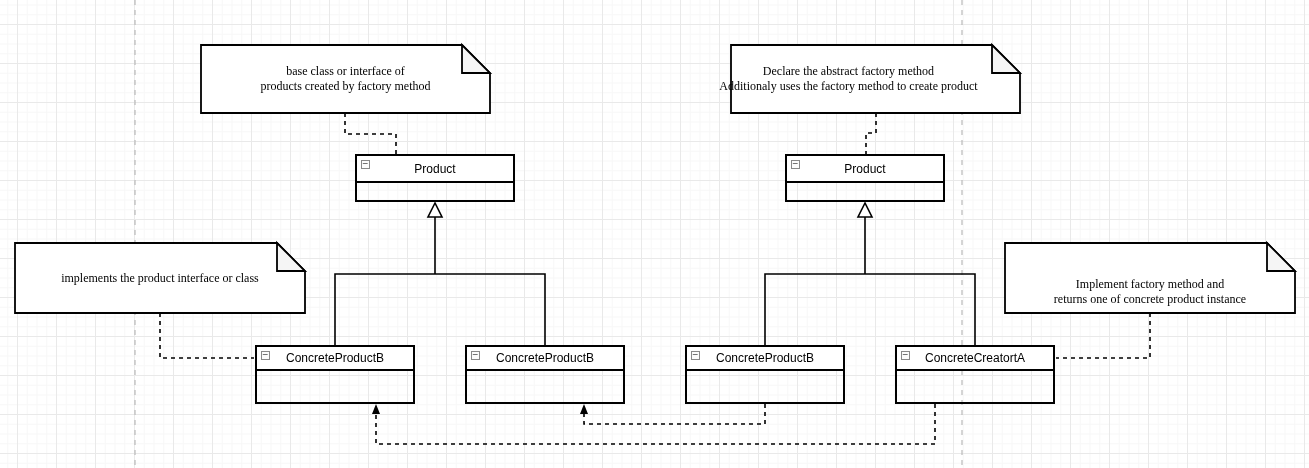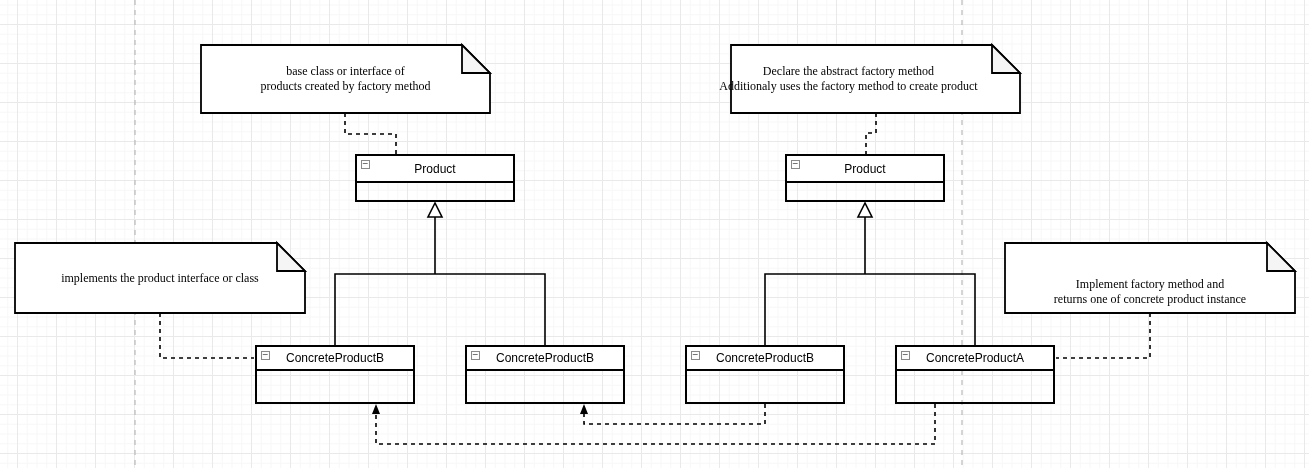--- a/index.html
+++ b/index.html
@@ -150,18 +150,18 @@
     <div class="uml-header" style="height:24px;">
       <span class="collapse">−</span>
       <span class="uml-title">ConcreteProductB</span>
     </div>
     <div class="uml-body"></div>
   </div>
 
   <div class="uml-class" style="left:895px;top:345px;width:160px;height:59px;">
     <div class="uml-header" style="height:24px;">
       <span class="collapse">−</span>
-      <span class="uml-title">ConcreteProductA</span>
+      <span class="uml-title">ConcreteCreatortA</span>
     </div>
     <div class="uml-body"></div>
   </div>
 
 </div>
 
 </body></html>

